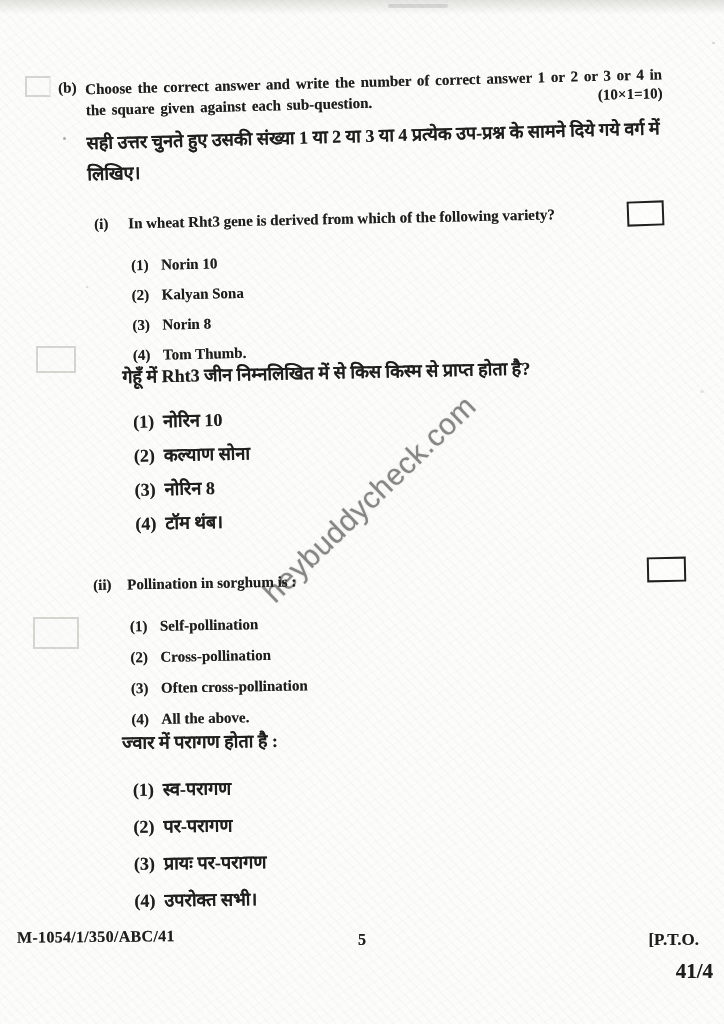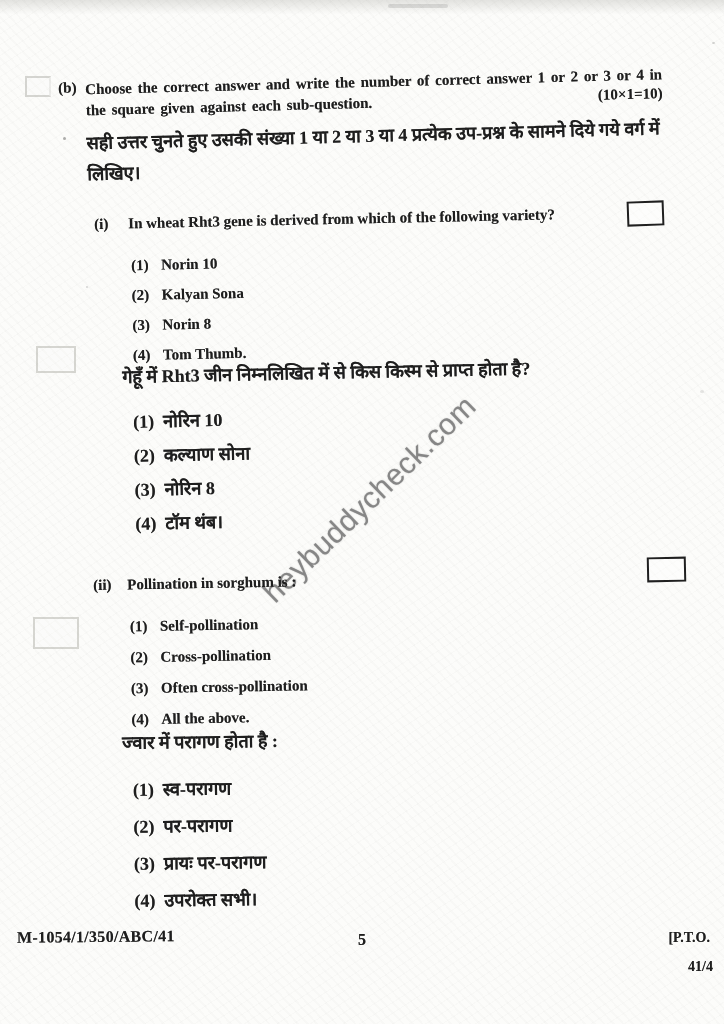--- a/index.html
+++ b/index.html
@@ -72,22 +72,22 @@
   .opt-text { white-space:nowrap; }
 
   
   .answer-box { position:absolute; border:2.6px solid #202020; background:rgba(255,255,255,0.4); cursor:pointer; }
   .box-1 { left:627px; top:201px; width:33px; height:21px; transform:rotate(-2deg); }
   .box-2 { left:647px; top:557px; width:35px; height:21px; transform:rotate(-1.2deg); }
 
   
   .footer-code { position:absolute; left:17px; top:928px; font-size:16px; letter-spacing:0.3px; transform:rotate(-0.6deg); }
   .footer-page { position:absolute; left:0; right:0; top:931px; text-align:center; font-size:16px; }
-  .footer-pto  { position:absolute; right:14px; top:930px; font-size:14px; }
-  .footer-set  { position:absolute; right:11px; top:959px; font-size:14px; }
+  .footer-pto  { position:absolute; right:25px; top:930px; font-size:17px; }
+  .footer-set  { position:absolute; right:11px; top:959px; font-size:21px; }
 </style>
 </head>
 <body>
 
 <div class="page">
 
   <div class="scan-top"></div>
   <div class="scan-grain"></div>
 
   <div class="ghost g1"></div>

